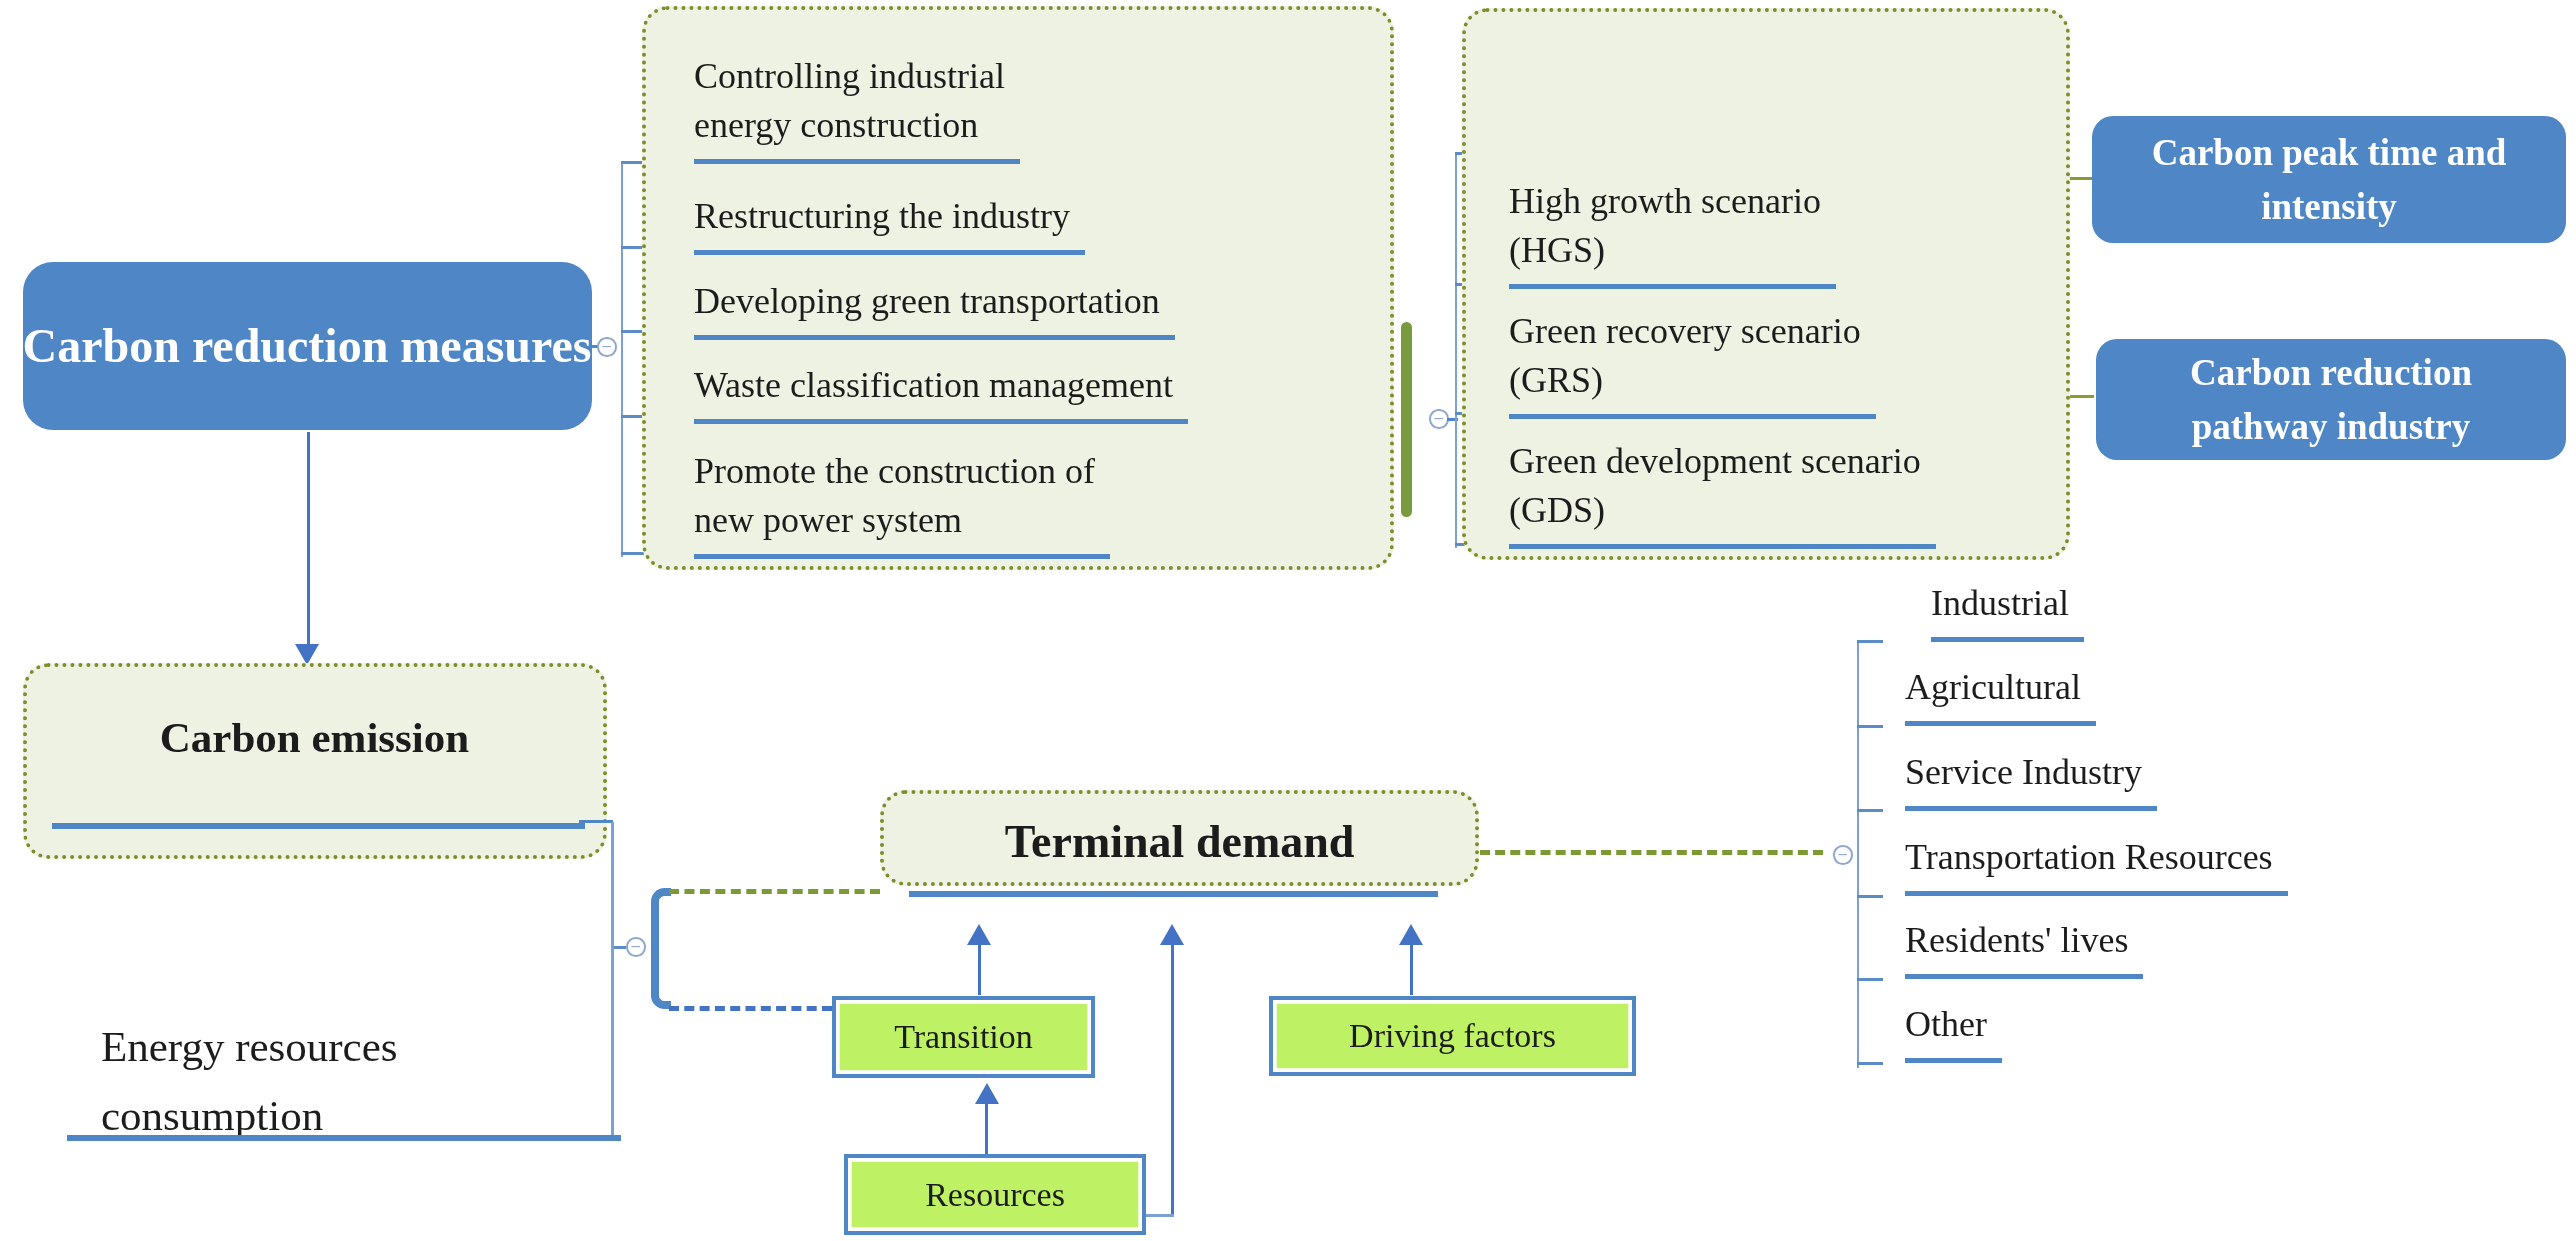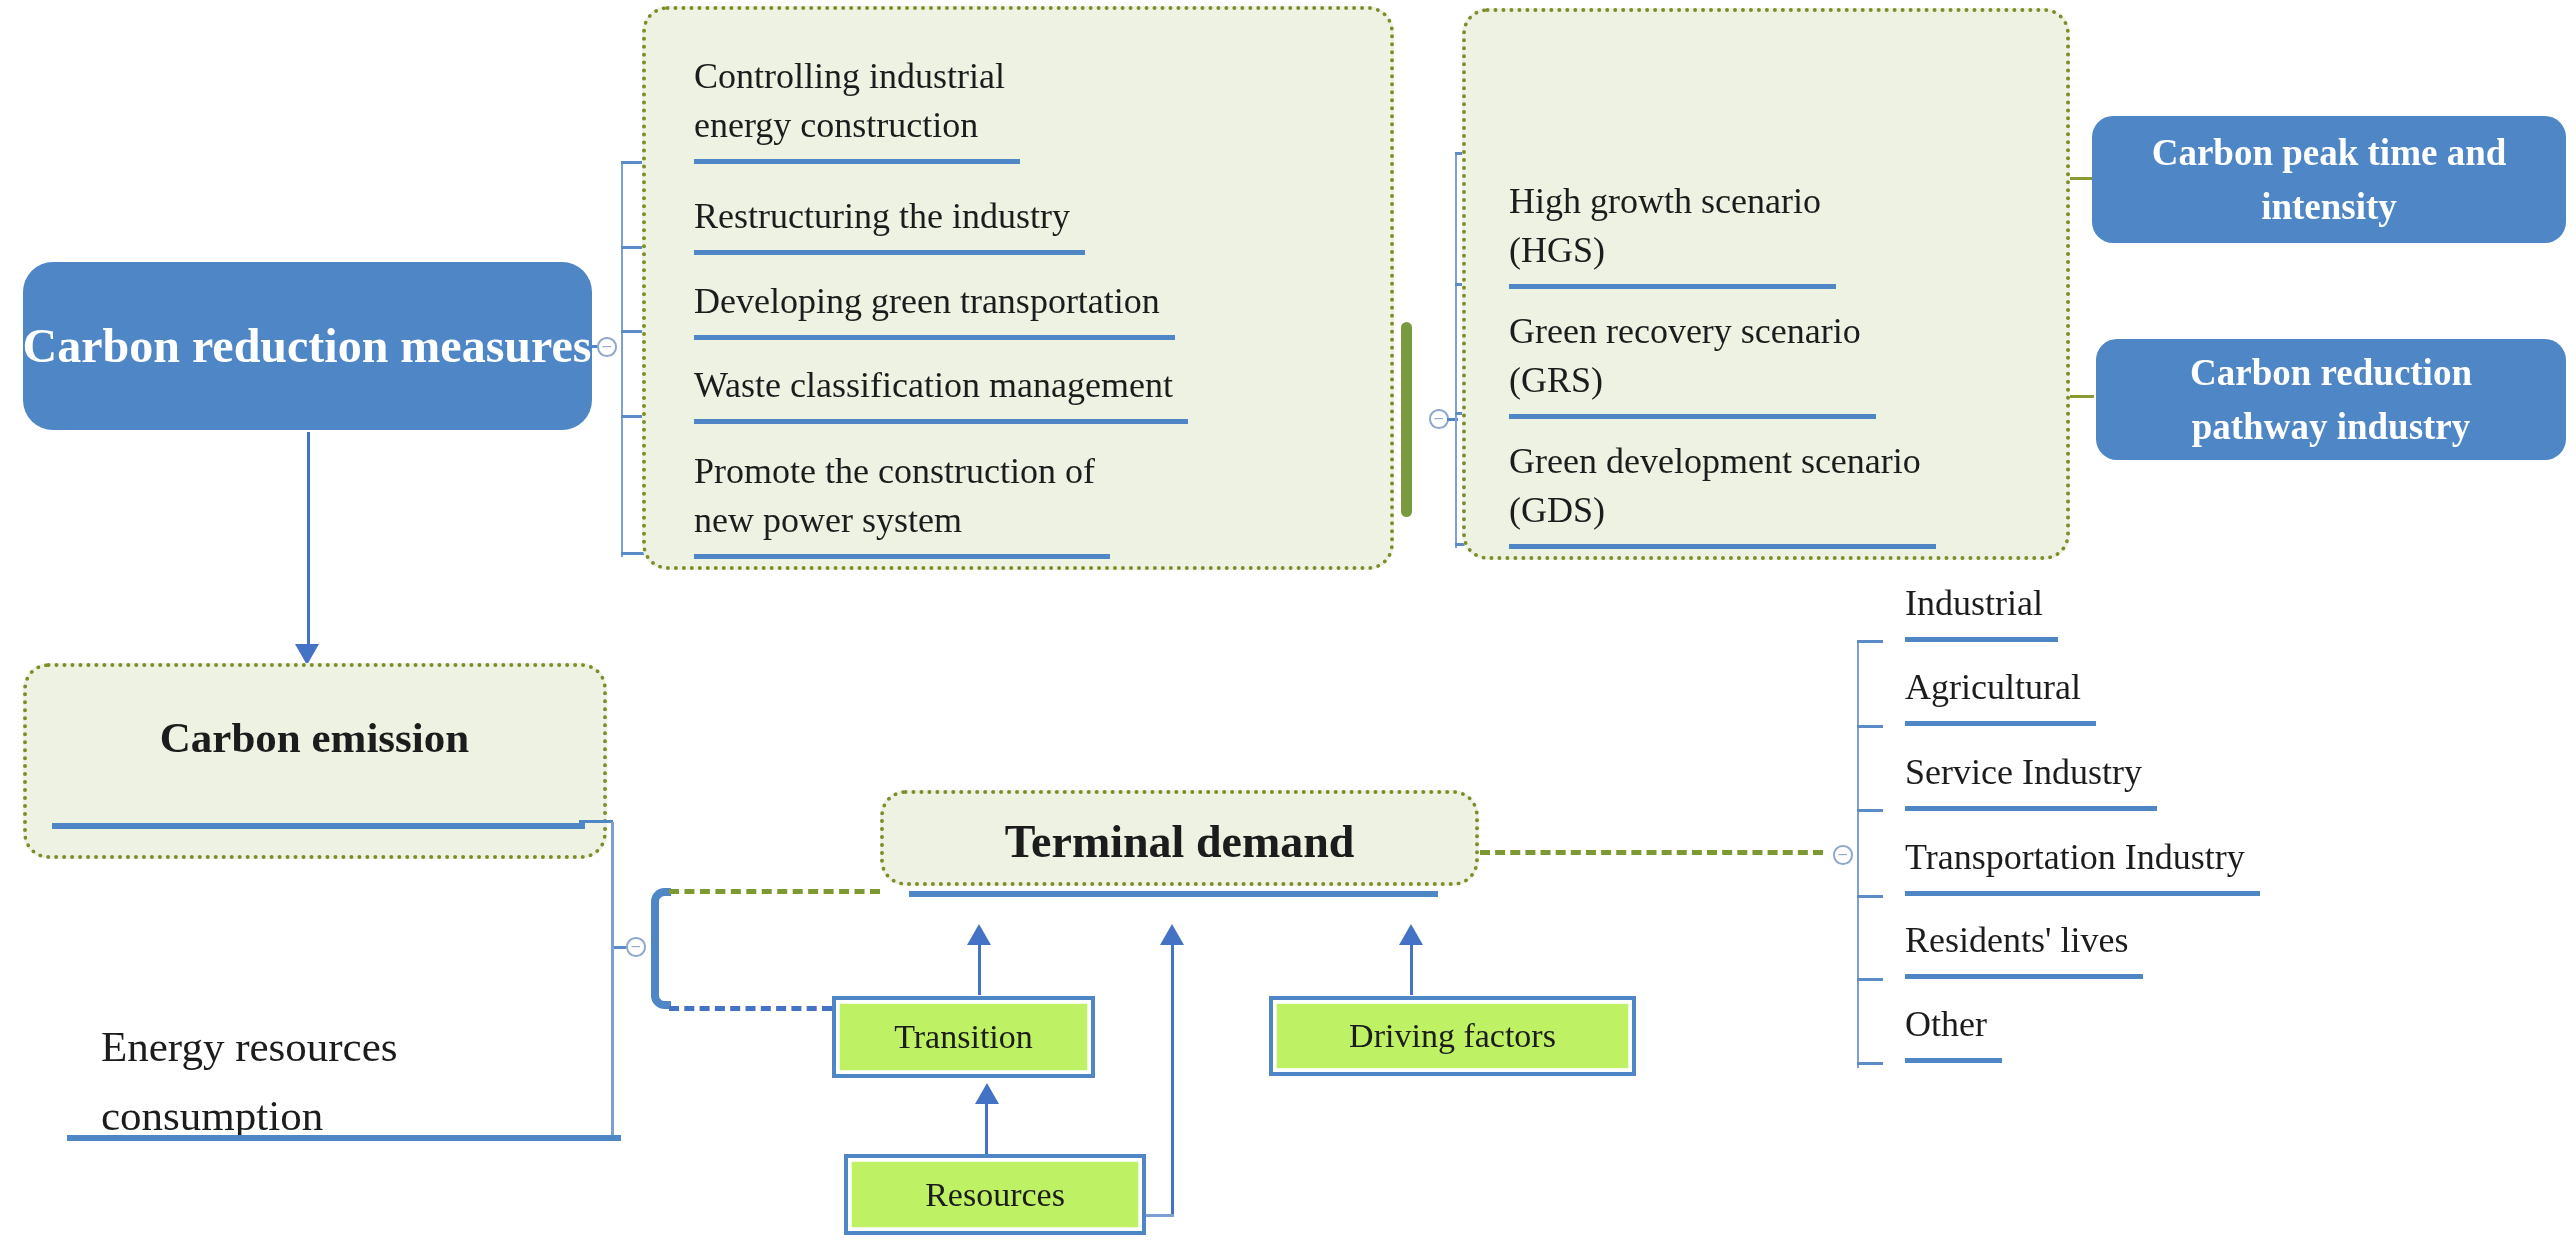--- a/index.html
+++ b/index.html
@@ -108,21 +108,21 @@
 
   #sectors-collapse{left:1833px;top:845px;}
   #sectors-fan{left:1857px;top:640px;height:428px;}
   .secstub0{left:1857px;top:640px;width:25.5px;}
   .secstub1{left:1857px;top:725px;width:25.5px;}
   .secstub2{left:1857px;top:809px;width:25.5px;}
   .secstub3{left:1857px;top:895px;width:25.5px;}
   .secstub4{left:1857px;top:978px;width:25.5px;}
   .secstub5{left:1857px;top:1062px;width:25.5px;}
   .secitem{position:absolute;left:1905px;}
-  #secitem0{top:579px;} #secitem1{top:663px;} #secitem2{top:748px;}
+  #secitem0{top:579px;margin-left:26px;} #secitem1{top:663px;} #secitem2{top:748px;}
   #secitem3{top:833px;} #secitem4{top:916px;} #secitem5{top:1000px;}
 </style>
 </head>
 <body>
 
 <div class="canvas">
 
   <div id="root-box" class="abs bluenode">
     <span>Carbon reduction measures</span>
   </div>
@@ -232,18 +232,18 @@
   <div class="abs stub secstub0"></div>
   <div class="abs stub secstub1"></div>
   <div class="abs stub secstub2"></div>
   <div class="abs stub secstub3"></div>
   <div class="abs stub secstub4"></div>
   <div class="abs stub secstub5"></div>
 
   <div id="secitem0" class="secitem"><span class="u">Industrial</span></div>
   <div id="secitem1" class="secitem"><span class="u">Agricultural</span></div>
   <div id="secitem2" class="secitem"><span class="u">Service Industry</span></div>
-  <div id="secitem3" class="secitem"><span class="u">Transportation Industry</span></div>
+  <div id="secitem3" class="secitem"><span class="u">Transportation Resources</span></div>
   <div id="secitem4" class="secitem"><span class="u">Residents' lives</span></div>
   <div id="secitem5" class="secitem"><span class="u">Other</span></div>
 
 </div>
 
 
 </body></html>

